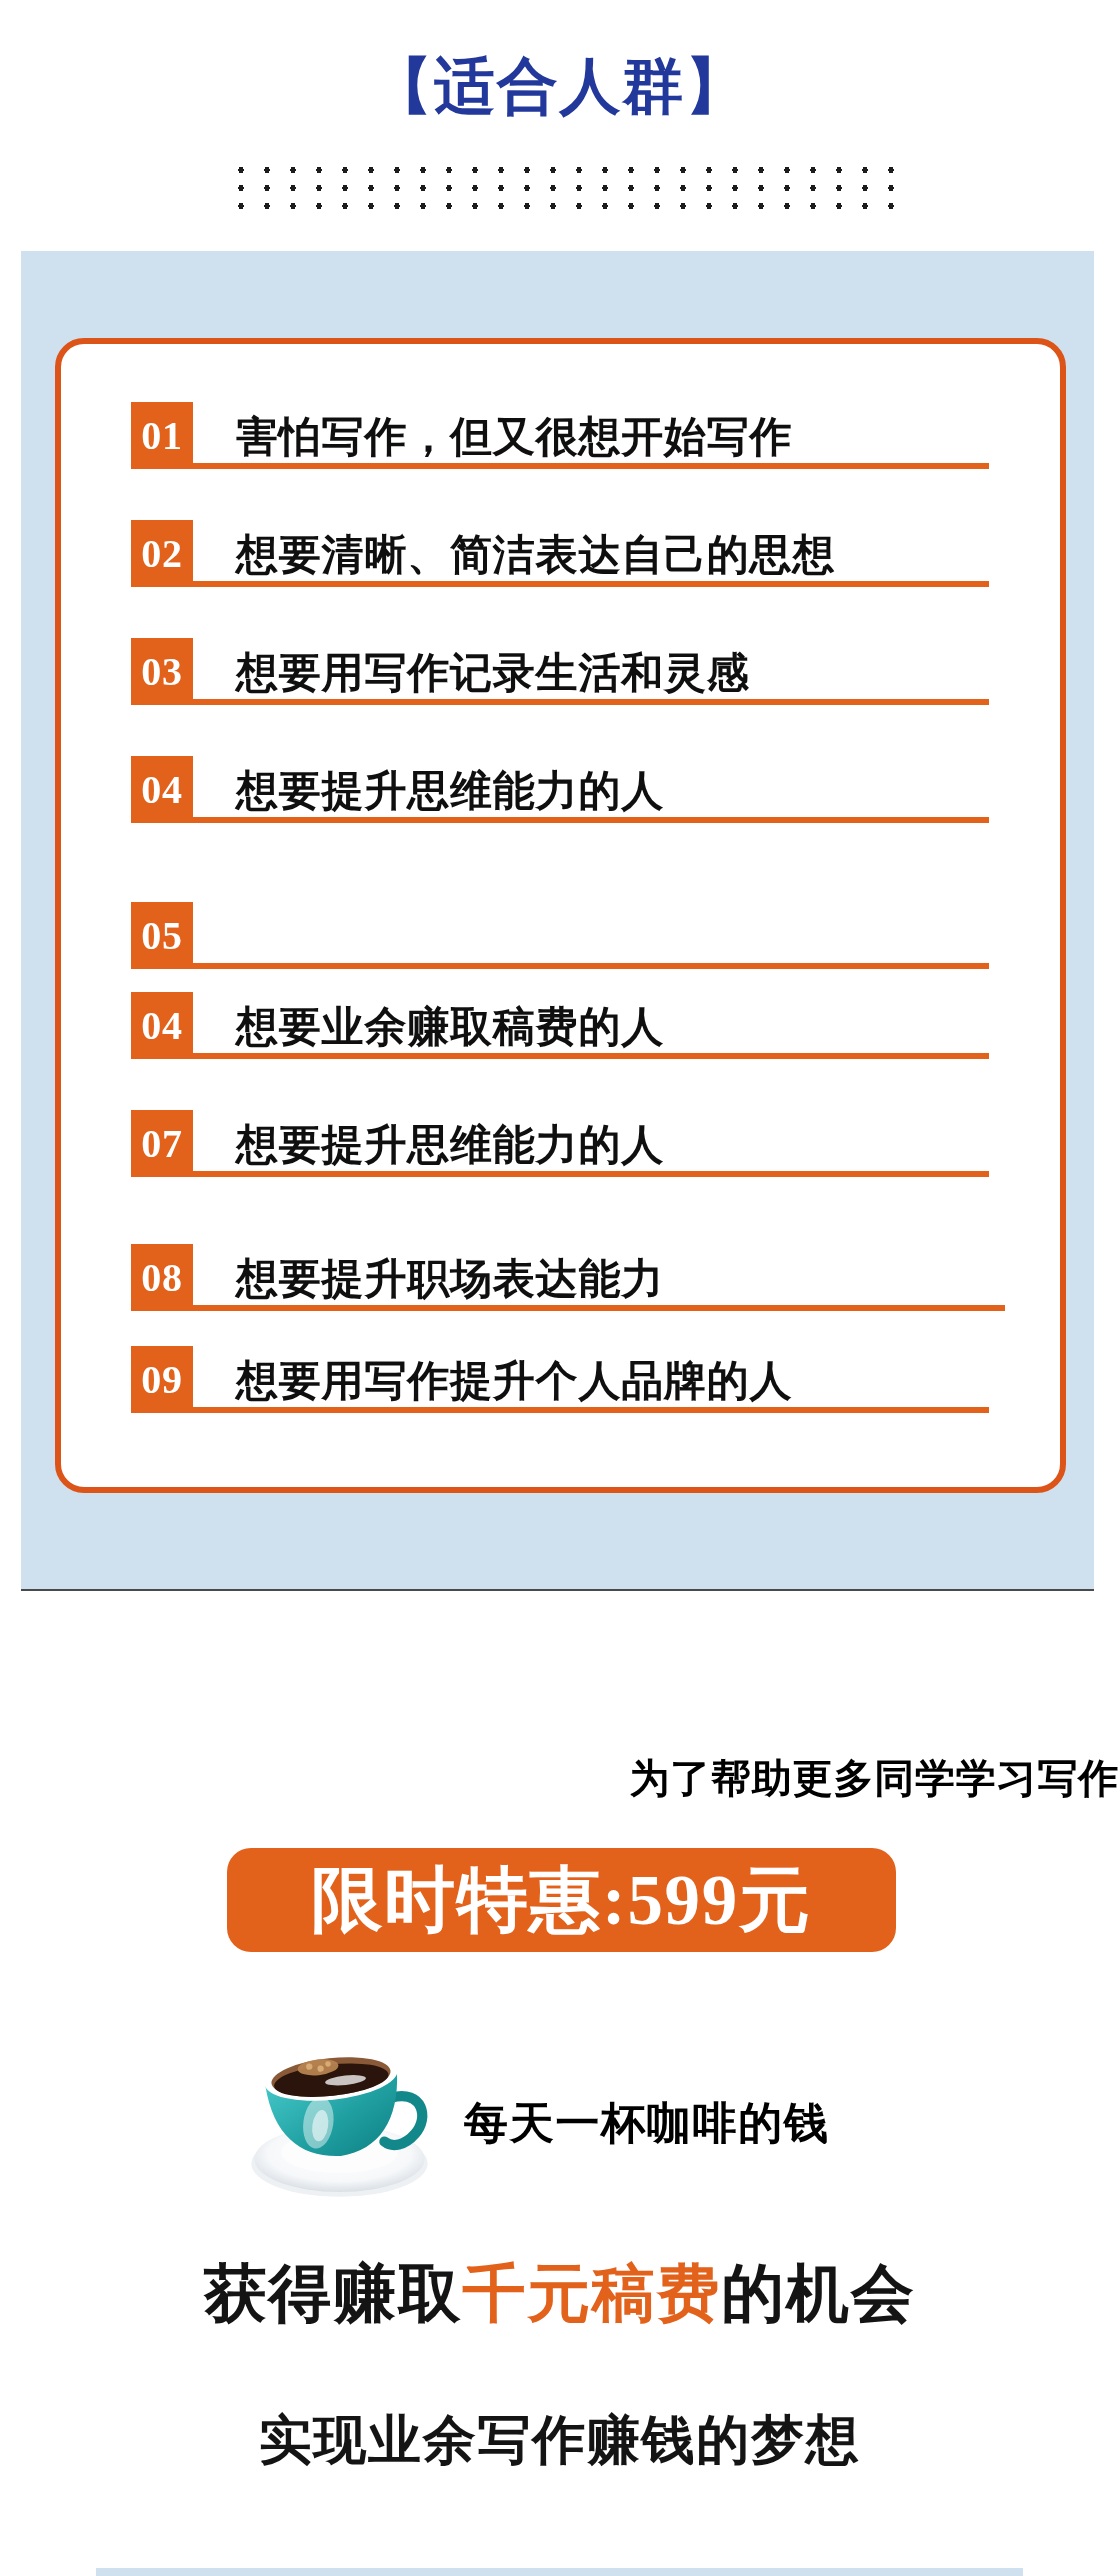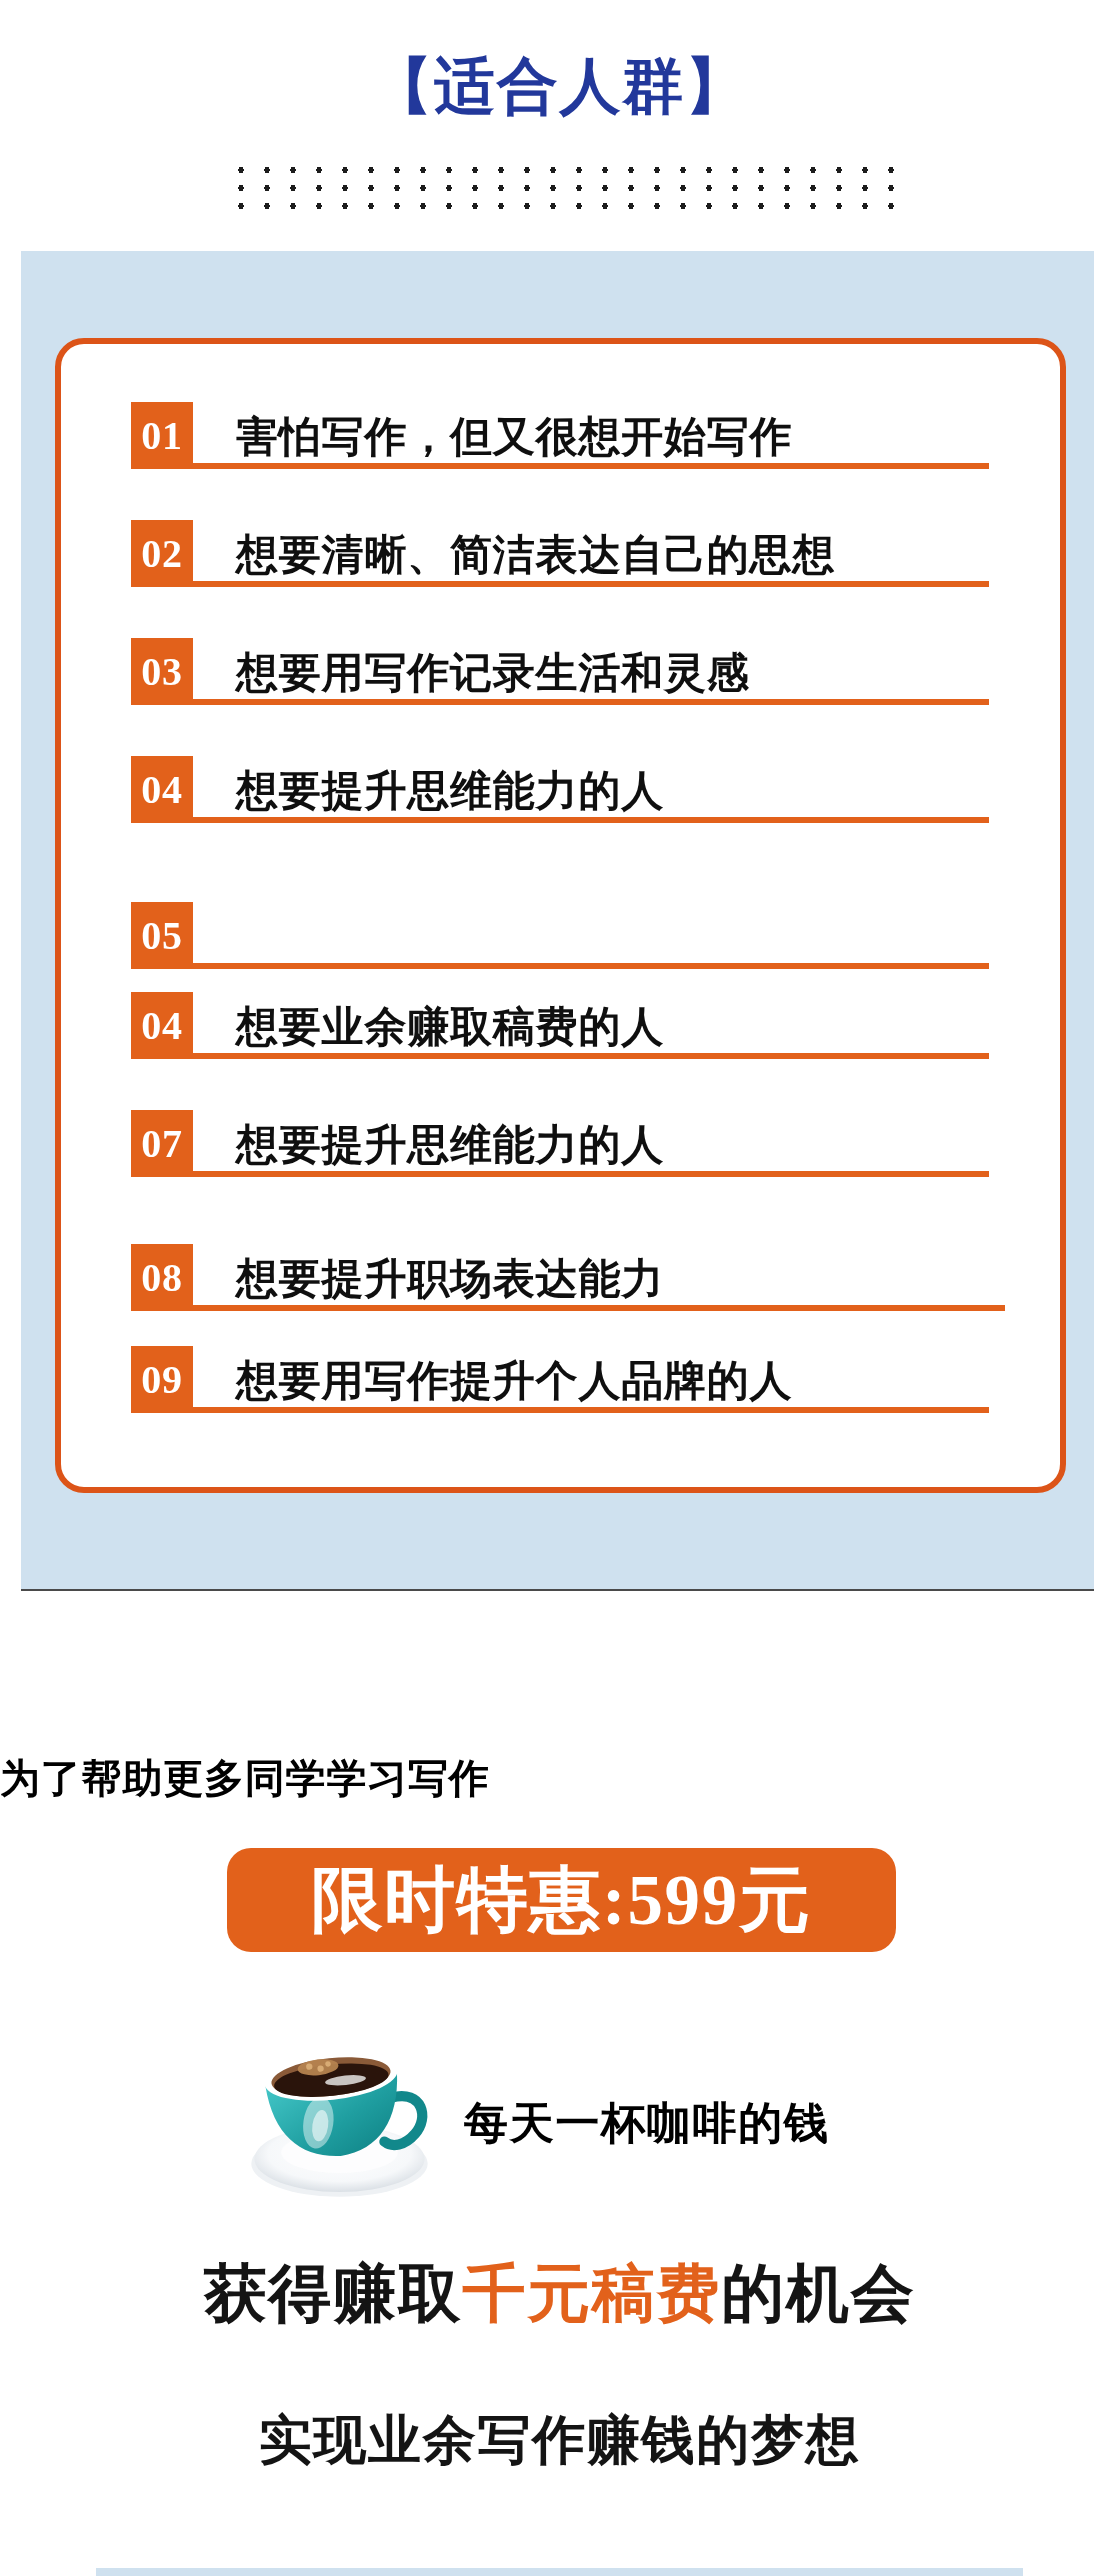--- a/index.html
+++ b/index.html
@@ -28,21 +28,21 @@
   .item:nth-of-type(9){top:1002px;}
   .rule{position:absolute;left:0;top:61px;width:100%;height:6px;background:#e2611b;}
   .badge{position:absolute;left:0;top:0;width:62px;height:67px;background:#e2611b;
          color:#ffffff;display:flex;align-items:center;justify-content:center;
          font-family:"Liberation Serif","DejaVu Serif",serif;font-weight:700;
          font-size:40px;letter-spacing:0.8px;}
   .itext{position:absolute;left:105px;top:6.8px;font-size:42px;font-weight:600;
          color:#0f0f0f;letter-spacing:0.8px;white-space:nowrap;}
 
   
-  .intro{position:absolute;top:1751px;left:0;width:100%;text-align:left;
+  .intro{position:absolute;top:1751px;left:0;width:100%;text-align:right;
          font-size:40px;font-weight:600;color:#000000;letter-spacing:0.8px;}
   .price-btn{position:absolute;left:227px;top:1848px;width:669px;height:104px;
              background:#e2611b;border-radius:24px;display:flex;align-items:center;
              justify-content:center;color:#ffffff;cursor:pointer;
              font-family:"Liberation Serif","DejaVu Serif",serif;font-weight:700;
              font-size:71px;letter-spacing:1.7px;}
   .cup{position:absolute;left:245px;top:2035px;width:189px;height:199px;}
   .coffee-caption{position:absolute;left:464px;top:2094px;font-size:44px;
                   font-weight:700;color:#000000;letter-spacing:1.7px;white-space:nowrap;}
   .benefit{position:absolute;top:2251px;left:0;width:100%;text-align:center;

